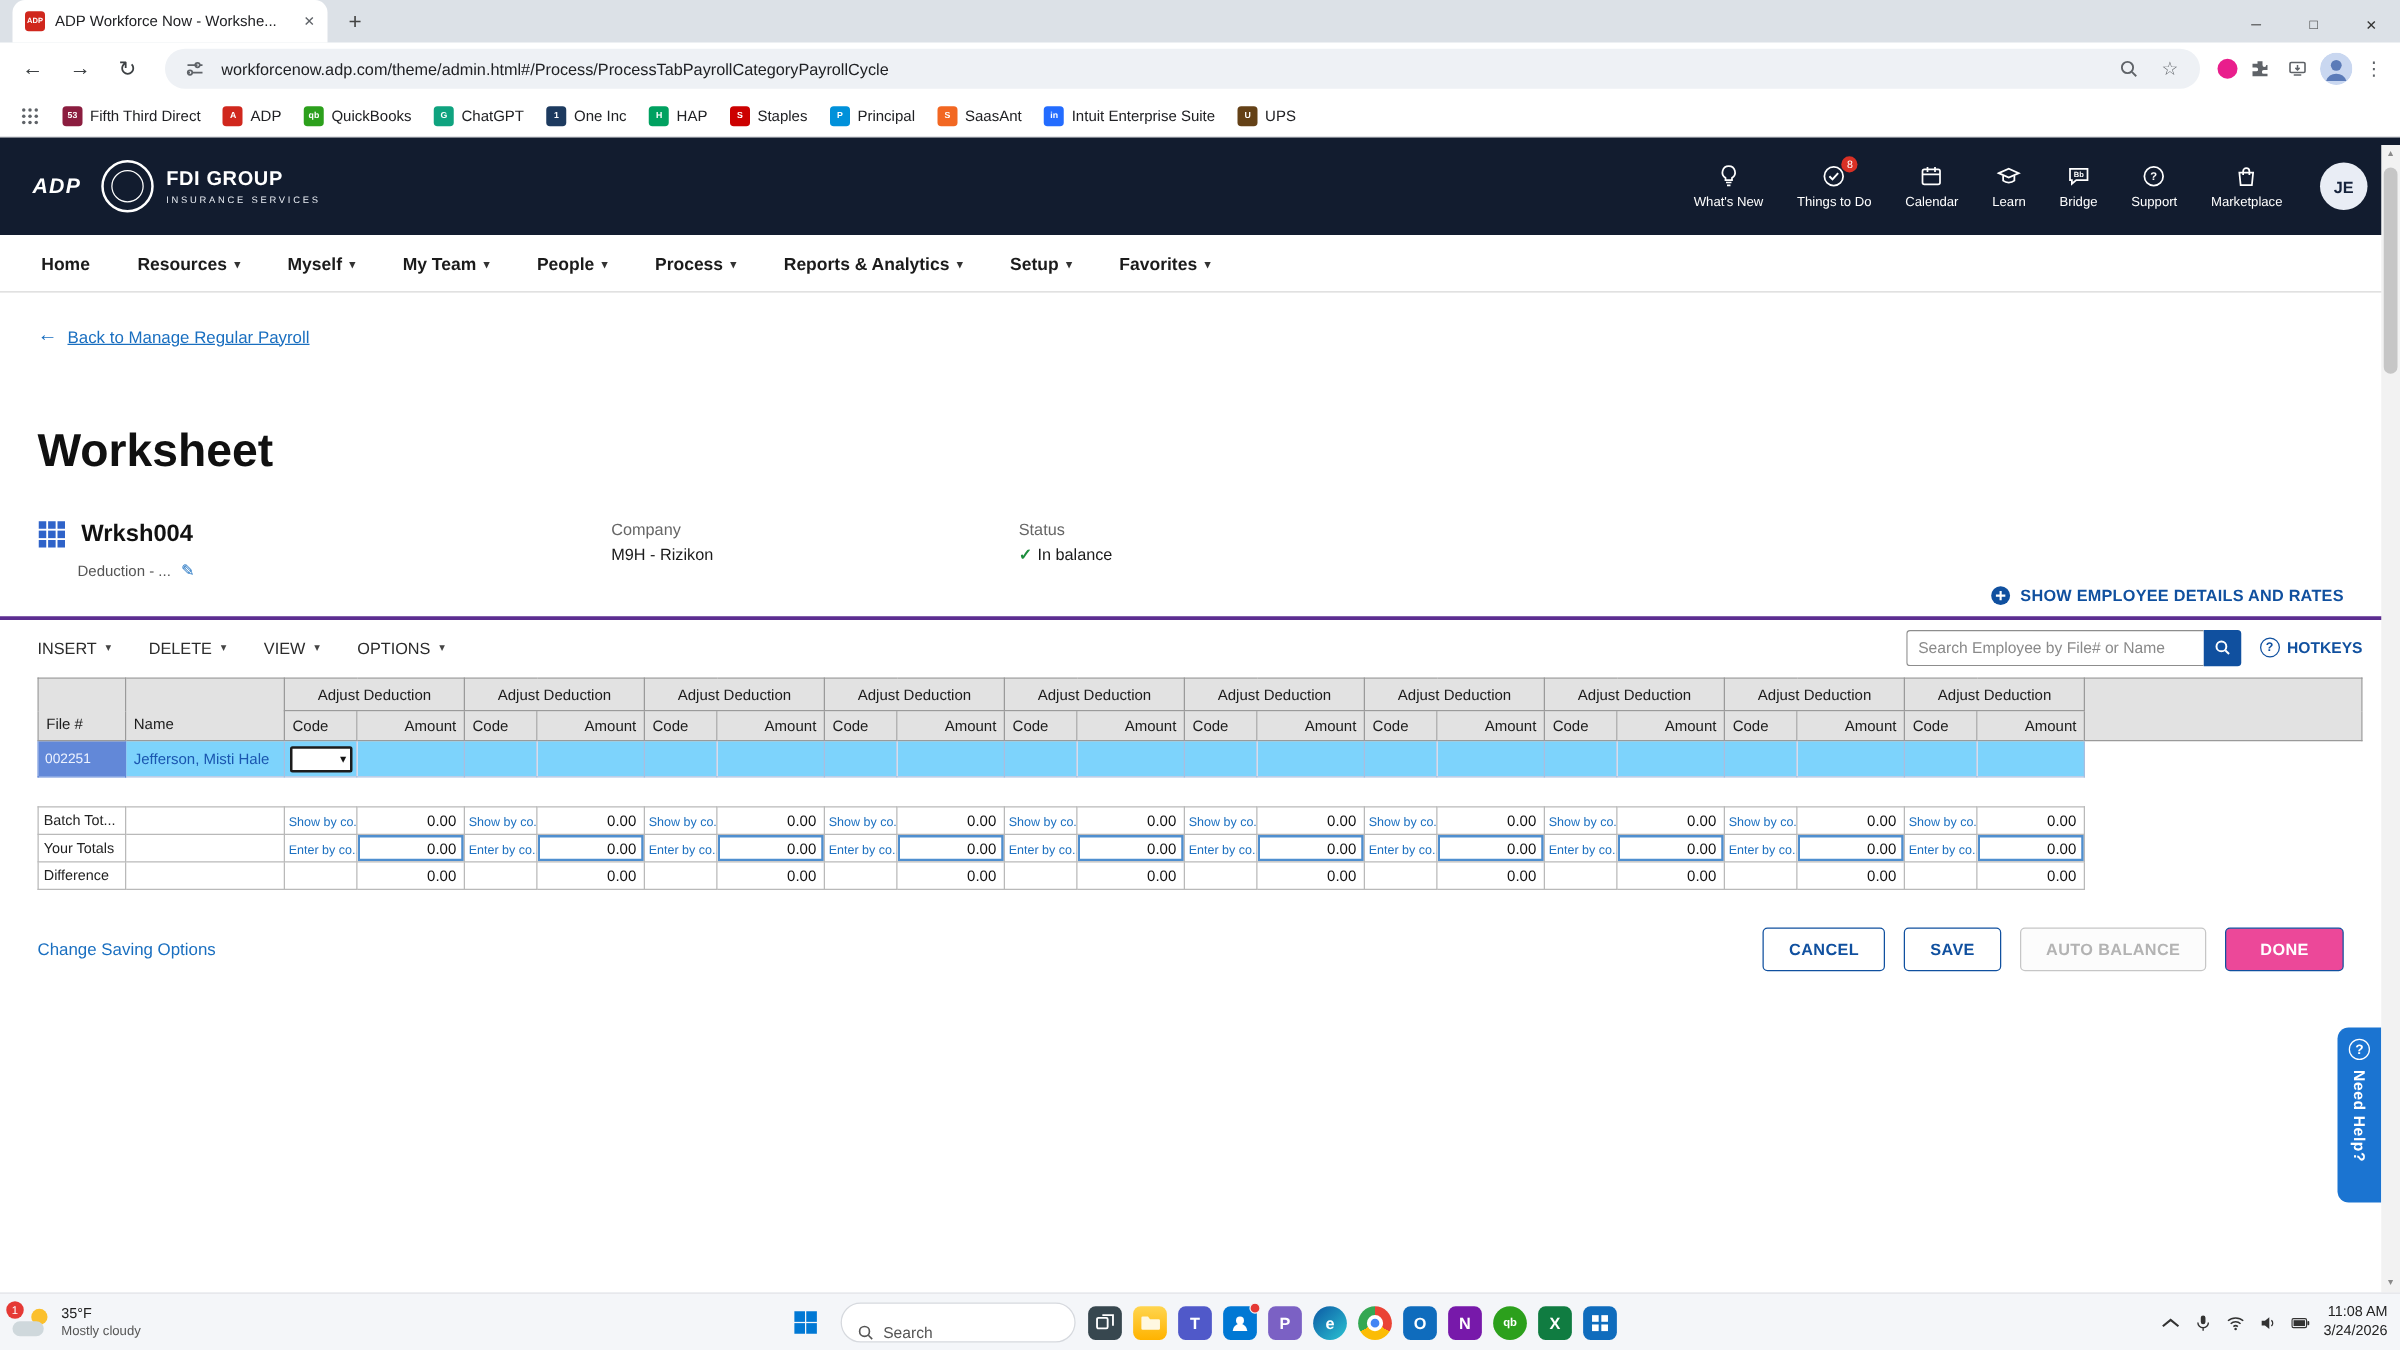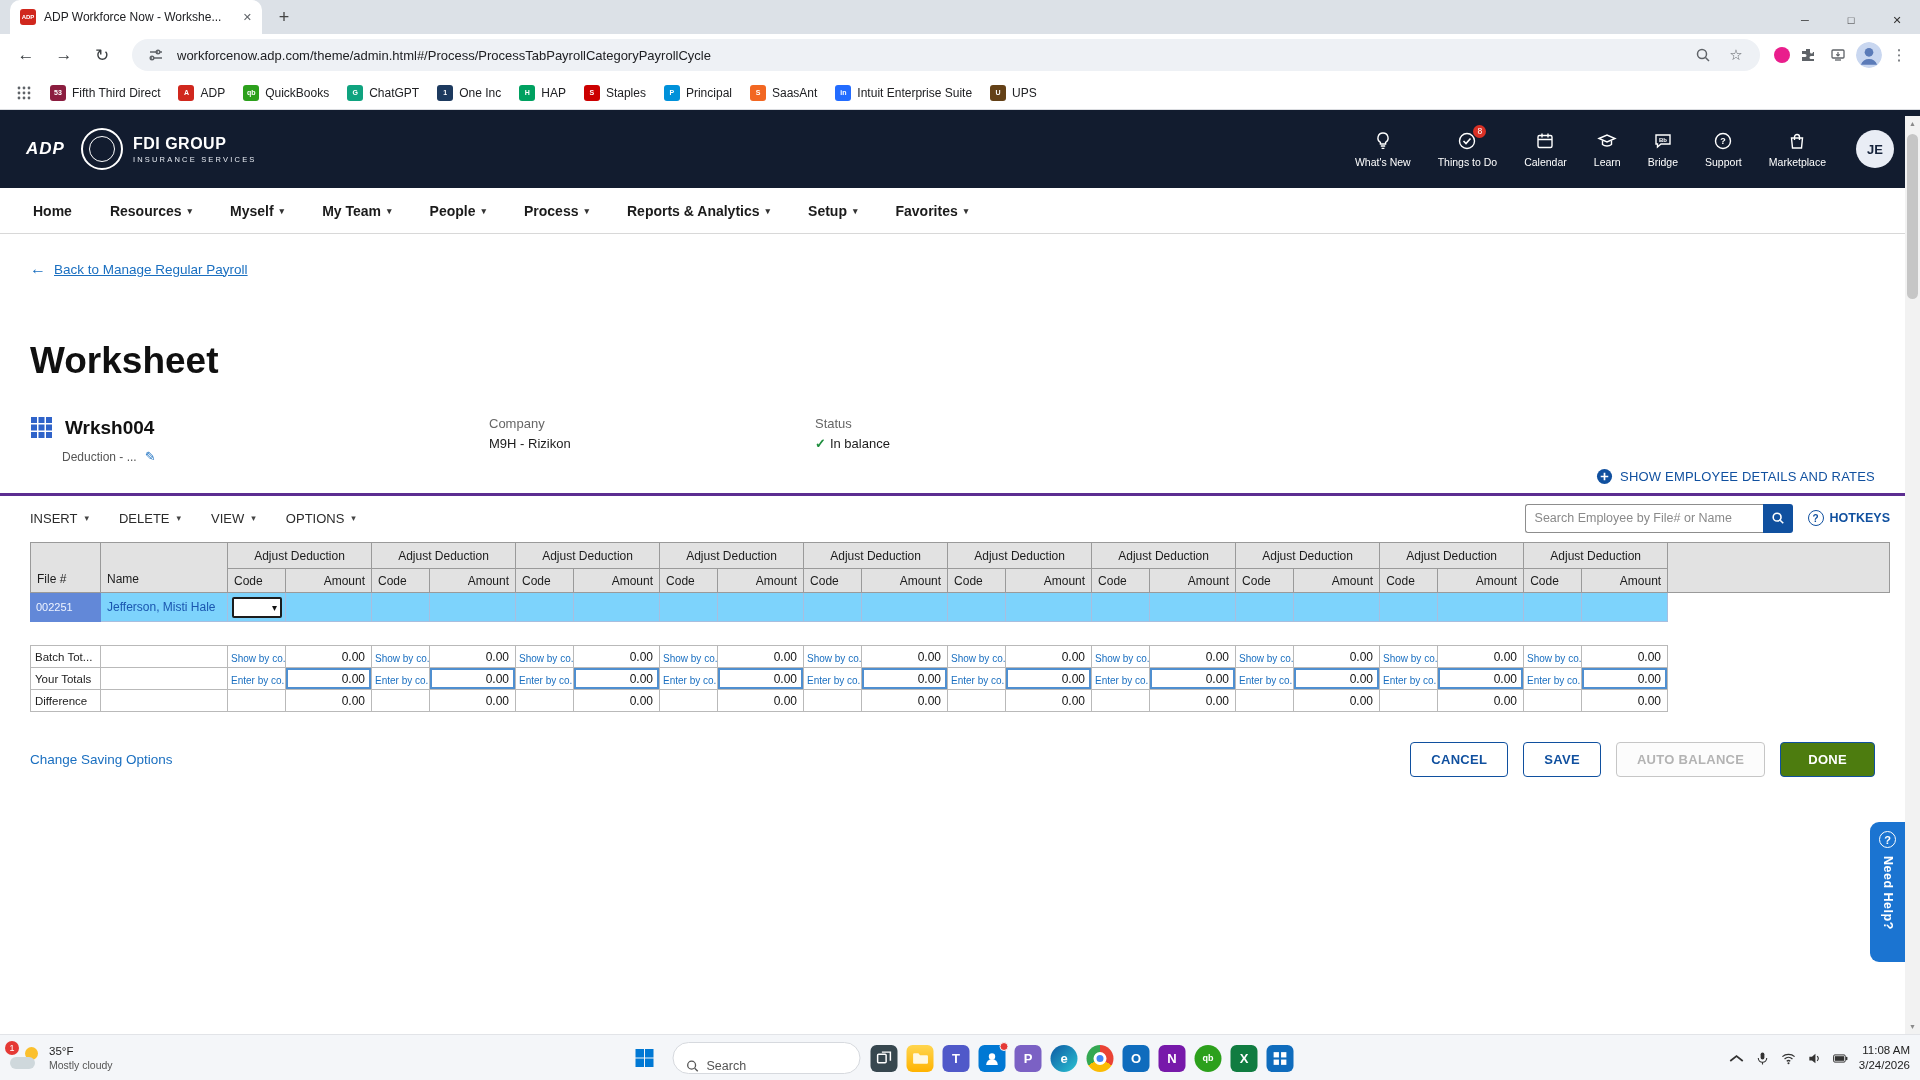--- a/index.html
+++ b/index.html
@@ -71,21 +71,21 @@
   .wrk-row{display:flex;align-items:center;gap:12px}
   .grid-icon svg{width:23px;height:23px;display:block}
   .wrk-id{font-size:19px;font-weight:bold;color:#111}
   .wrk-sub{margin:10px 0 0 32px;font-size:12px;color:#555;display:flex;gap:8px;align-items:center}
   .pencil{color:#1a6fc0;font-size:13px;cursor:pointer}
   .d-label{font-size:13px;color:#666}
   .d-value{font-size:13px;color:#1b1b1b;margin-top:5px;display:flex;align-items:center}
   .status-check{color:#1e8e3e;font-weight:bold;font-size:13px;margin-right:4px}
   .show-row{display:flex;justify-content:flex-end;align-items:center;margin:4px 45px 0 0;gap:7px;cursor:pointer}
   .plus-icon svg{width:17px;height:17px;display:block}
-  .show-link{font-size:13px;font-weight:normal;color:#10509f;letter-spacing:.2px}
+  .show-link{font-size:13px;font-weight:bold;color:#10509f;letter-spacing:.2px}
   .purple-line{height:3px;background:#5c2d91;margin-top:8px}
 
   .ws-toolbar{display:flex;align-items:center;height:44px;padding:0 30px;gap:30px}
   .menu-btn{display:flex;align-items:center;gap:7px;font-size:13px;font-weight:normal;color:#2b2b2b;cursor:pointer}
   .menu-caret{font-size:9px;color:#444}
   .ws-toolbar-right{margin-left:auto;display:flex;align-items:center;gap:15px}
   .emp-search{display:flex}
   .emp-search input{width:238px;height:29px;border:1px solid #8d8d8d;border-right:none;border-radius:3px 0 0 3px;padding:0 9px;font-size:12.5px;font-family:inherit;color:#333;outline:none}
   .emp-search input::placeholder{color:#8a8a8a}
   .emp-search-btn{width:30px;height:29px;background:#10509f;border-radius:0 3px 3px 0;display:flex;align-items:center;justify-content:center;cursor:pointer}
@@ -119,21 +119,21 @@
   .your-amt{box-shadow:inset 0 0 0 2px #4f8fd0}
   .grid-footer{margin:9px 0 0 30px;font-size:11px;font-style:italic;color:#222}
 
   
   .actions{display:flex;align-items:center;margin:30px 45px 0 30px}
   .change-saving{color:#1a6fc0;font-size:13.5px;cursor:pointer}
   .action-btns{margin-left:auto;display:flex;gap:15px;align-items:center}
   .btn{height:35px;padding:0 20px;border-radius:4px;font-size:13px;font-weight:bold;letter-spacing:.3px;display:flex;align-items:center;justify-content:center;cursor:pointer;font-family:inherit}
   .btn-outline{background:#fff;border:1px solid #10509f;color:#10509f}
   .btn-disabled{background:#fcfcfc;border:1px solid #c6c6c6;color:#b3b3b3;cursor:default}
-  .btn-primary{background:#4d7c0f;border:1px solid #10509f;color:#fff;padding:0 27px}
+  .btn-primary{background:#ec4899;border:1px solid #10509f;color:#fff;padding:0 27px}
 
   
   .need-help{position:absolute;right:15px;top:822px;width:35px;height:140px;background:#1b74d1;border-radius:9px 0 0 9px;display:flex;flex-direction:column;align-items:center;padding-top:9px;gap:8px;cursor:pointer}
   .nh-icon{width:17px;height:17px;border:1.6px solid #fff;border-radius:50%;color:#fff;font-size:11px;font-weight:bold;display:flex;align-items:center;justify-content:center}
   .nh-text{writing-mode:vertical-rl;color:#fff;font-size:12.5px;font-weight:bold;letter-spacing:.5px}
   .scrollbar{position:absolute;right:0;top:116px;bottom:46px;width:15px;background:#f2f2f2}
   .sb-up,.sb-down{position:absolute;left:0;width:15px;height:15px;color:#8a8a8a;font-size:7px;display:flex;align-items:center;justify-content:center;cursor:pointer}
   .sb-up{top:0}.sb-down{bottom:0}
   .sb-thumb{position:absolute;left:2px;right:2px;top:18px;height:165px;background:#c6c6c6;border-radius:7px;cursor:pointer}
 

